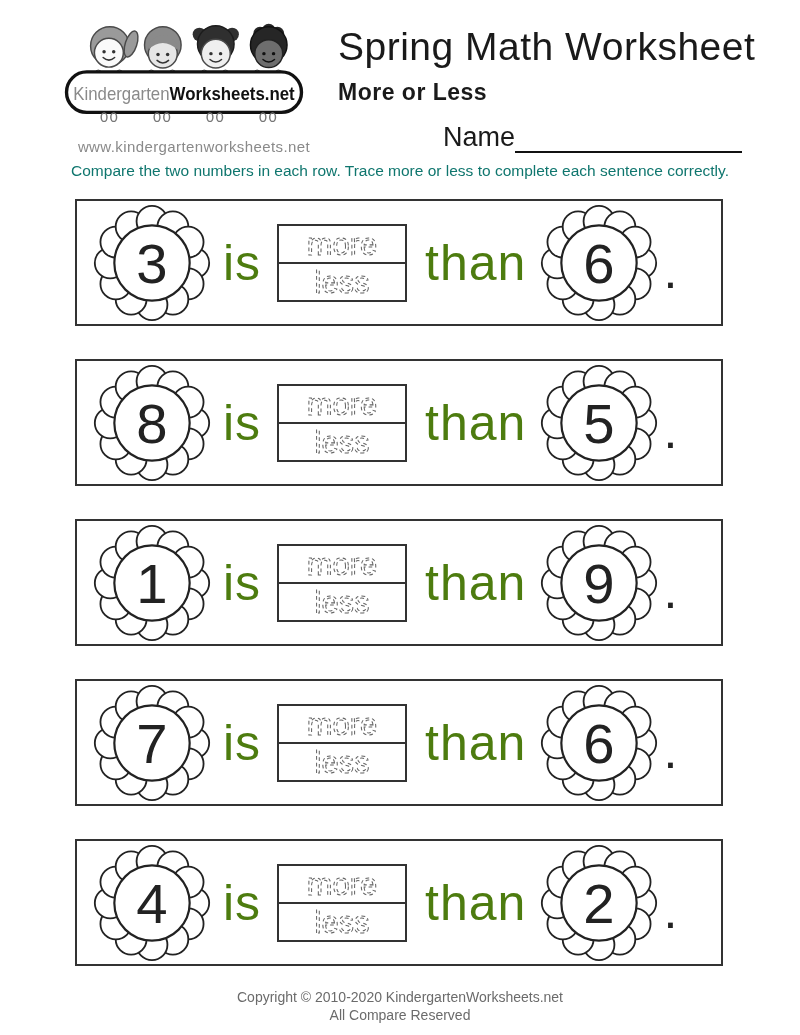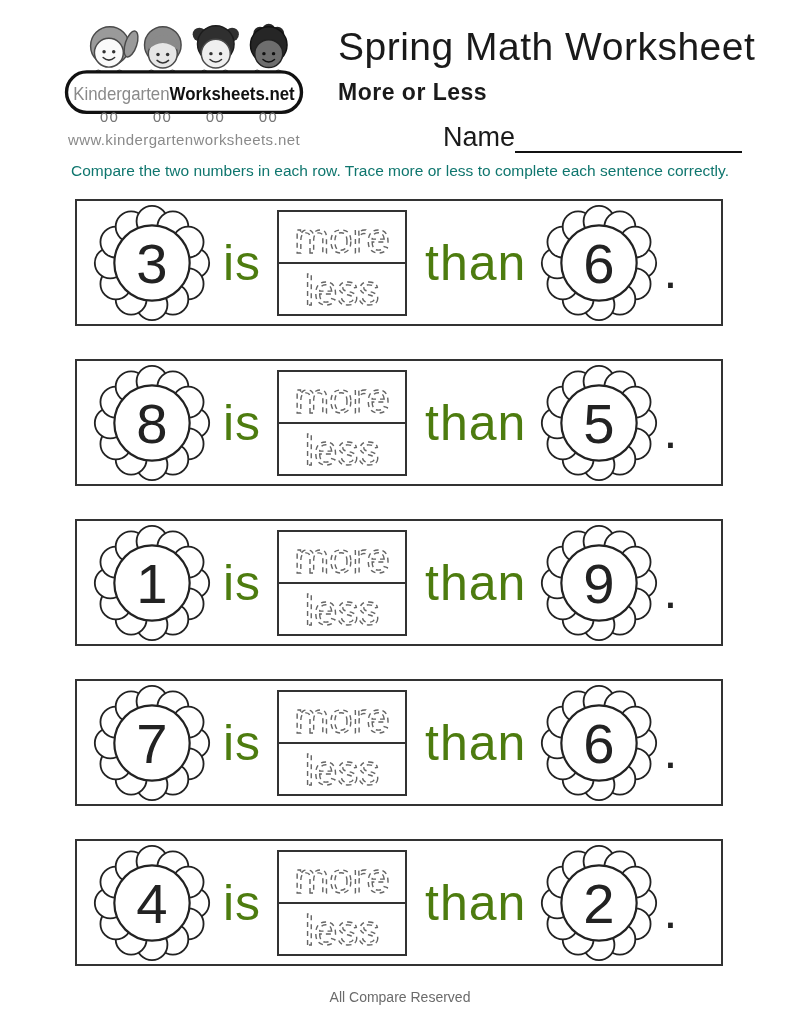--- a/index.html
+++ b/index.html
@@ -8,21 +8,21 @@
     width:800px; height:1035px;
     position:relative; overflow:hidden;
     font-family:"Liberation Sans", sans-serif;
     color:#1a1a1a;
   }
   .page { position:absolute; inset:0; }
 
   
   .logo-block { position:absolute; left:58px; top:18px; width:252px; text-align:center; }
   .logo-svg { display:block; width:252px; height:104px; }
-  .logo-url { margin-top:9px; font-size:15px; color:#8a8a8a; letter-spacing:0.4px; }
+  .logo-url { margin-top:16px; font-size:15px; color:#8a8a8a; letter-spacing:0.4px;text-align:right; }
 
   .title-block { position:absolute; left:338px; top:26px; width:430px; }
   .page-title { font-size:39px; font-weight:400; letter-spacing:0.5px; line-height:1.1; }
   .page-subtitle { font-size:23px; font-weight:700; margin-top:10px; letter-spacing:0.5px; }
   .name-row { position:absolute; left:105px; top:96px; display:flex; align-items:center; }
   .name-label { font-size:27px; }
   .name-line { display:inline-block; width:227px; border-bottom:2px solid #111; height:30px; }
 
   
   .instruction { position:absolute; top:162px; left:0; right:0; text-align:center; font-size:15.5px; color:#0f766e; }
@@ -39,21 +39,21 @@
   .flower-petal { fill:#fff; stroke:#222; stroke-width:2; }
   .flower-center { fill:#fff; stroke:#222; stroke-width:2.4; }
   .flower-num {
     font-family:"Liberation Sans", sans-serif; font-size:62px; font-weight:400;
     fill:#222; text-anchor:middle;
   }
   .word { font-size:50px; font-weight:300; color:#4d7c0f; letter-spacing:1px; white-space:nowrap; }
   .word-is { margin-left:12px; }
   .word-than { margin-left:18px; }
   .trace-box {
-    margin-left:16px; width:130px; height:106px; flex:none;
+    margin-left:16px; width:130px; height:78px; flex:none;
     border:2px solid #333; display:flex; flex-direction:column; background:#fff;justify-content:space-between;
   }
   .trace-cell { flex:1; position:relative; }
   .trace-cell.top { border-bottom:2px solid #333; }
   .trace-cell svg { position:absolute; inset:0; width:100%; height:100%; }
   .trace-text {
     font-family:"Liberation Sans", sans-serif; font-size:42px;
     fill:none; stroke:#666; stroke-width:1.4; stroke-dasharray:5 4;
     text-anchor:middle;
   }
@@ -435,16 +435,17 @@
           </g>
           <circle class="flower-center" cx="65" cy="65" r="41.5"></circle>
           <text class="flower-num" x="65" y="87">2</text>
         </svg>
       </div>
       <span class="period">.</span>
     </div>
   </main>
 
   <div class="footer">
+    <div>Copyright © 2010-2020 KindergartenWorksheets.net</div>
     <div>All Compare Reserved</div>
   </div>
 
 </div>
 
 </body></html>

